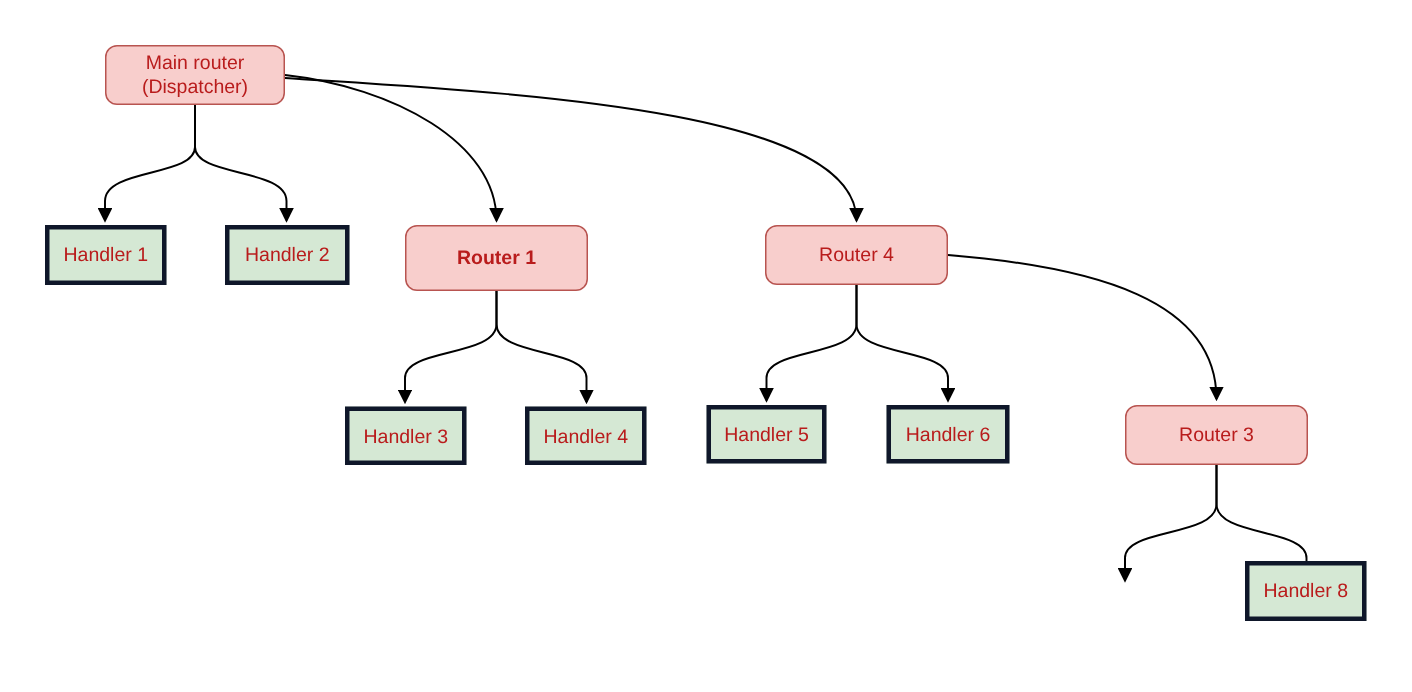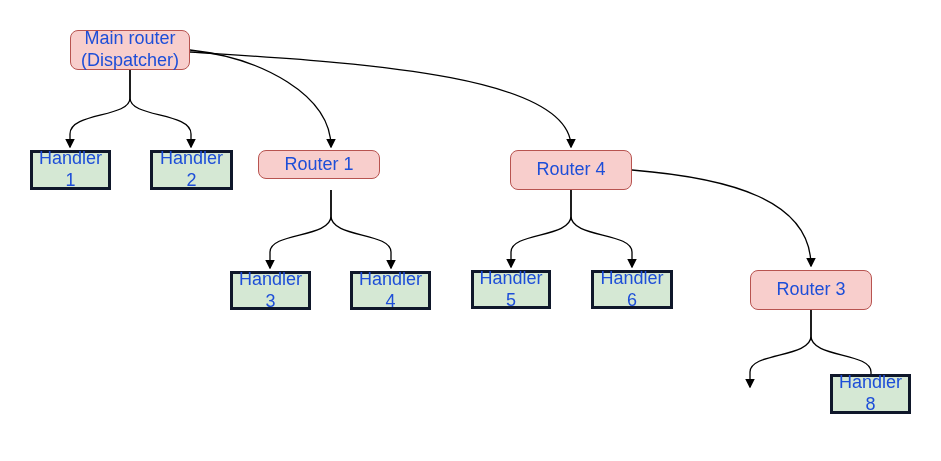--- a/index.html
+++ b/index.html
@@ -23,23 +23,23 @@
     height: 461px;
     pointer-events: none;
   }
   .node {
     position: absolute;
     box-sizing: border-box;
     display: flex;
     align-items: center;
     justify-content: center;
     text-align: center;
-    font-size: 18px;
+    font-size: 13px;
     line-height: 1.22;
-    color: #1d4ed8;
+    color: #b91c1c;
     white-space: pre-line;
   }
   .router {
     background: #f8cecc;
     border: 1px solid #b85450;
     border-radius: 8px;
   }
   .handler {
     background: #d5e8d4;
     border: 3px solid #0f172a;
@@ -77,21 +77,21 @@
     <path class="edge" marker-end="url(#arrow)" d="M 811 310 L 811 336 C 811 358 750 352 750 372 L 750 387"></path>
     <path class="edge" marker-end="url(#arrow)" d="M 811 310 L 811 336 C 811 358 871 352 871 372 L 871 387"></path>
   </svg>
 
   <div class="node router" style="left:70px;  top:30px;  width:120px; height:40px;">Main router
 (Dispatcher)</div>
 
   <div class="node handler" style="left:30px;  top:150px; width:81px;  height:40px;">Handler 1</div>
   <div class="node handler" style="left:150px; top:150px; width:83px;  height:40px;">Handler 2</div>
 
-  <div class="node router" style="left:258px; top:150px; width:122px; height:29px;">Router 1</div>
+  <div class="node router" style="left:270px; top:150px; width:122px; height:44px;font-weight:bold;">Router 1</div>
   <div class="node router" style="left:510px; top:150px; width:122px; height:40px;">Router 4</div>
 
   <div class="node handler" style="left:230px; top:271px; width:81px;  height:39px;">Handler 3</div>
   <div class="node handler" style="left:350px; top:271px; width:81px;  height:39px;">Handler 4</div>
   <div class="node handler" style="left:471px; top:270px; width:80px;  height:39px;">Handler 5</div>
   <div class="node handler" style="left:591px; top:270px; width:82px;  height:39px;">Handler 6</div>
 
   <div class="node router" style="left:750px; top:270px; width:122px; height:40px;">Router 3</div>
 
   <div class="node handler" style="left:830px; top:374px; width:81px;  height:40px;">Handler 8</div>

